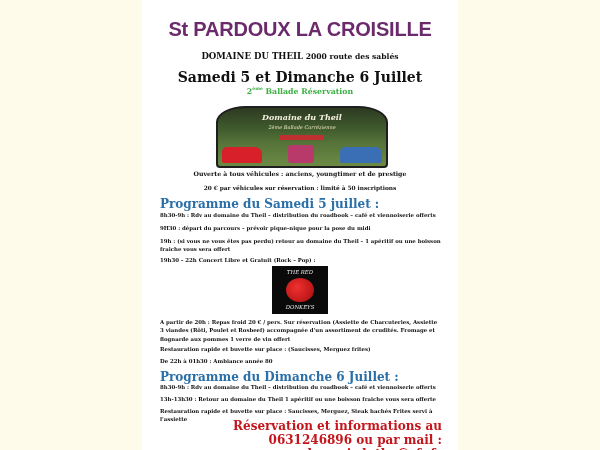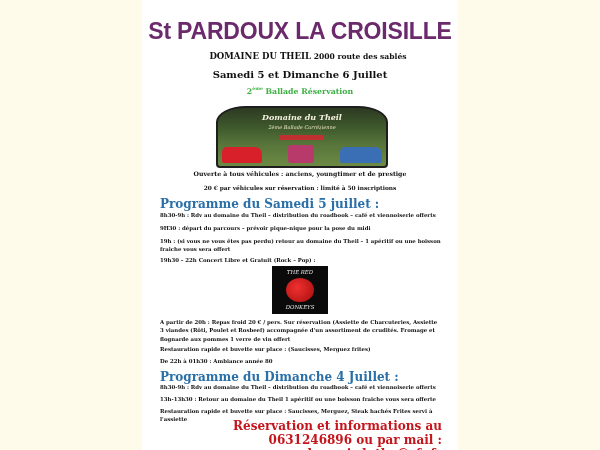--- a/index.html
+++ b/index.html
@@ -9,29 +9,29 @@
       font-family: "DejaVu Sans", "Liberation Sans", sans-serif;
       position: relative;
     }
     .page {
       position: absolute; left: 142px; top: 0; width: 316px; height: 450px;
       background: #ffffff;
     }
     .title {
       position: absolute; top: 18px; left: 0; width: 316px; text-align: center;
       font-family: "Liberation Sans", sans-serif; font-weight: bold;
-      font-size: 23px; color: #6b2a6b; letter-spacing: -0.2px;
+      font-size: 20px; color: #6b2a6b; letter-spacing: -0.2px;
     }
     .center-line {
       position: absolute; left: 0; width: 316px; text-align: center;
       font-family: "DejaVu Serif", serif; font-weight: bold; color: #111;
     }
-    .l1 { top: 51px; font-size: 7.6px; padding-left: 8px; }
+    .l1 { top: 51px; font-size: 7.6px; }
     .l1 .big { font-size: 8.6px; }
-    .l2 { top: 69px; font-size: 10px; }
+    .l2 { top: 69px; font-size: 14px; }
     .l3 { top: 86px; font-size: 7.8px; color: #3cb043; }
     .l3 sup { font-size: 4.5px; }
     .plate {
       position: absolute; left: 74px; top: 106px; width: 168px; height: 58px;
       border-radius: 30px 30px 4px 4px / 16px 16px 4px 4px;
       background: linear-gradient(180deg, #2d3a22 0%, #3f5a2c 35%, #56733a 60%, #6c8a44 100%);
       border: 2px solid #1e1e1e; overflow: hidden;
     }
     .plate-arc {
       position: absolute; top: 4px; left: 0; width: 168px; text-align: center;
@@ -117,19 +117,19 @@
   <div class="logo">
     <div class="logo-t1">THE RED</div>
     <div class="logo-circle"></div>
     <div class="logo-t2">DONKEYS</div>
   </div>
 
   <div class="line" style="top:318px;">A partir de 20h : Repas froid 20 € / pers. Sur réservation (Assiette de Charcuteries, Assiette 3 viandes (Rôti, Poulet et Rosbeef) accompagnée d'un assortiment de crudités. Fromage et flognarde aux pommes 1 verre de vin offert</div>
   <div class="line" style="top:345px;">Restauration rapide et buvette sur place : (Saucisses, Merguez frites)</div>
   <div class="line" style="top:357px;">De 22h à 01h30 : Ambiance année 80</div>
 
-  <div class="sec" style="top:370px;">Programme du Dimanche 4 Juillet :</div>
+  <div class="sec" style="top:370px;">Programme du Dimanche 6 Juillet :</div>
   <div class="line" style="top:383px;">8h30-9h : Rdv au domaine du Theil – distribution du roadbook – café et viennoiserie offerts</div>
   <div class="line" style="top:395px;">13h-13h30 : Retour au domaine du Theil 1 apéritif ou une boisson fraiche vous sera offerte</div>
   <div class="line" style="top:407px;">Restauration rapide et buvette sur place : Saucisses, Merguez, Steak hachés Frites servi à l'assiette</div>
 
   <div class="contact">Réservation et informations au 0631246896 ou par mail : lesamisduthe@sfr.fr</div>
 </div>
 
 </body></html>

